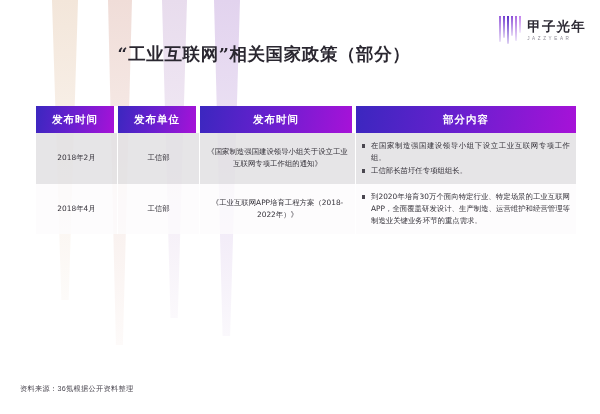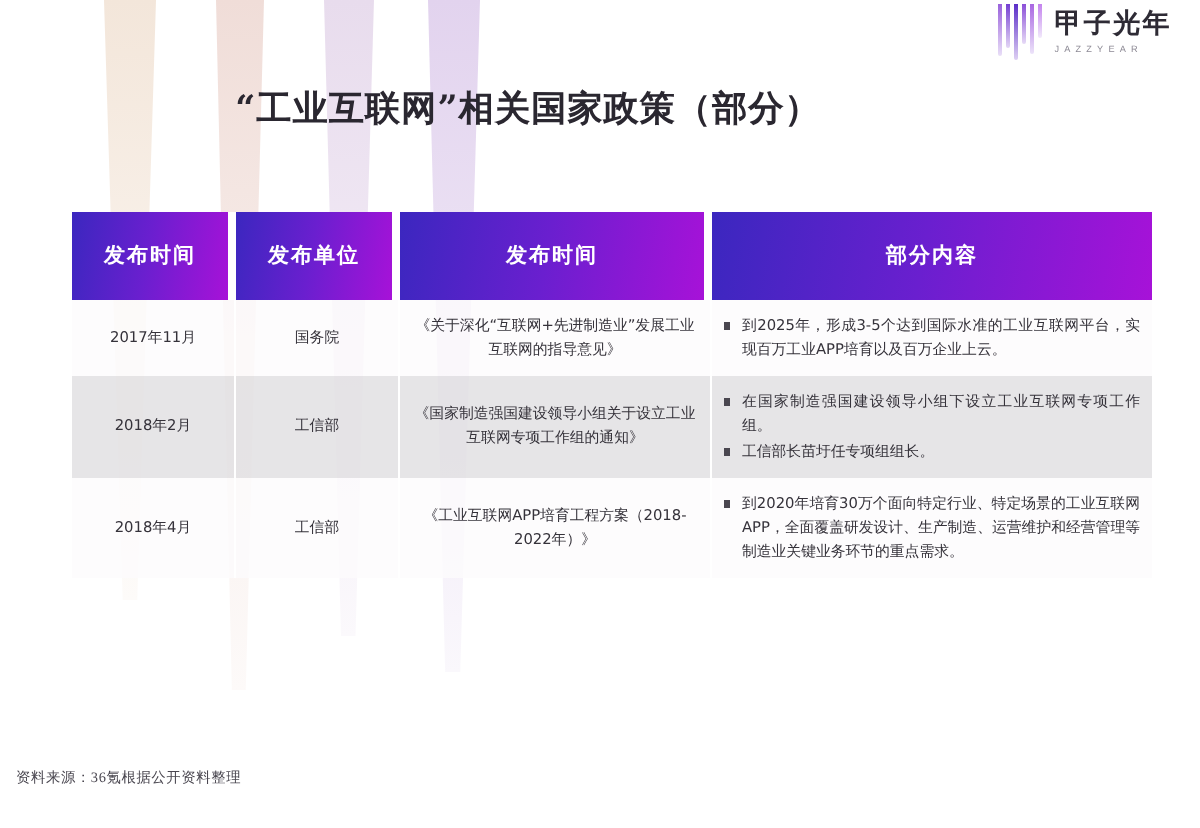--- a/index.html
+++ b/index.html
@@ -28,21 +28,21 @@
   }
   .stripe {
     position: absolute;
     top: 0;
   }
 
   
   .logo {
     position: absolute;
     right: 14px;
-    top: 2px;
+    top: 16px;
     display: flex;
     align-items: center;
     gap: 6px;
     z-index: 5;
   }
   .logo-bars {
     display: flex;
     align-items: flex-start;
     gap: 1.6px;
     height: 28px;
@@ -96,21 +96,21 @@
     width: 528px;
     z-index: 4;
   }
   table.policy-table {
     border-collapse: separate;
     border-spacing: 0;
     width: 528px;
     table-layout: fixed;
   }
   .policy-table thead th {
-    height: 44px;
+    height: 27px;
     color: #ffffff;
     font-size: 10.5px;
     font-weight: bold;
     font-family: "DejaVu Serif", "Liberation Serif", serif;
     letter-spacing: 1px;
     text-align: center;
     vertical-align: middle;
     background: linear-gradient(100deg, #3b27bf 0%, #6a1fcf 48%, #a712d8 100%);
     border-right: 4px solid #ffffff;
     padding: 0;
@@ -167,27 +167,27 @@
     height: 3.4px;
     background: #4a4750;
   }
   .vsep {
     border-right: 1px solid #ffffff;
   }
 
   
   .source-note {
     position: absolute;
-    left: 8px;
+    left: 20px;
     bottom: 20px;
     font-size: 7.2px;
     color: #4a4750;
     letter-spacing: 0.3px;
     z-index: 5;
-    font-family: Liberation Serif, serif;
+    font-family: Liberation Sans, sans-serif;
   }
 </style>
 </head>
 <body>
 
 <div class="bg-stripes">
   <div class="stripe" style="left:2px;  width:24px; height:330px; background:linear-gradient(180deg,#f0e3d6 0%,#f4ead f 45%,#fbf8f5 100%); clip-path: polygon(0 0, 100% 0, 62% 100%, 34% 100%);"></div>
   <div class="stripe" style="left:52px; width:26px; height:300px; background:linear-gradient(180deg,#f3e6da 0%,#faf4ee 60%,#fdfbf9 100%); clip-path: polygon(0 0, 100% 0, 64% 100%, 36% 100%);"></div>
   <div class="stripe" style="left:108px; width:24px; height:345px; background:linear-gradient(180deg,#f0ddd8 0%,#f8efec 55%,#fdfaf9 100%); clip-path: polygon(0 0, 100% 0, 62% 100%, 33% 100%);"></div>
   <div class="stripe" style="left:162px; width:25px; height:318px; background:linear-gradient(180deg,#e8dced 0%,#f3ecf6 58%,#fbf9fc 100%); clip-path: polygon(0 0, 100% 0, 63% 100%, 34% 100%);"></div>
@@ -215,30 +215,20 @@
   <table class="policy-table">
     <thead>
       <tr>
         <th style="width:78px;">发布时间</th>
         <th style="width:78px;margin-top:28px;">发布单位</th>
         <th style="width:152px;">发布时间</th>
         <th style="width:220px;">部分内容</th>
       </tr>
     </thead>
     <tbody>
-      <tr class="row-odd">
-        <td class="c-date vsep">2017年11月</td>
-        <td class="c-org vsep">国务院</td>
-        <td class="c-policy vsep">《关于深化“互联网+先进制造业”发展工业互联网的指导意见》</td>
-        <td class="c-content">
-          <ul>
-            <li>到2025年，形成3-5个达到国际水准的工业互联网平台，实现百万工业APP培育以及百万企业上云。</li>
-          </ul>
-        </td>
-      </tr>
       <tr class="row-even">
         <td class="c-date vsep">2018年2月</td>
         <td class="c-org vsep">工信部</td>
         <td class="c-policy vsep">《国家制造强国建设领导小组关于设立工业互联网专项工作组的通知》</td>
         <td class="c-content">
           <ul>
             <li>在国家制造强国建设领导小组下设立工业互联网专项工作组。</li>
             <li>工信部长苗圩任专项组组长。</li>
           </ul>
         </td>

